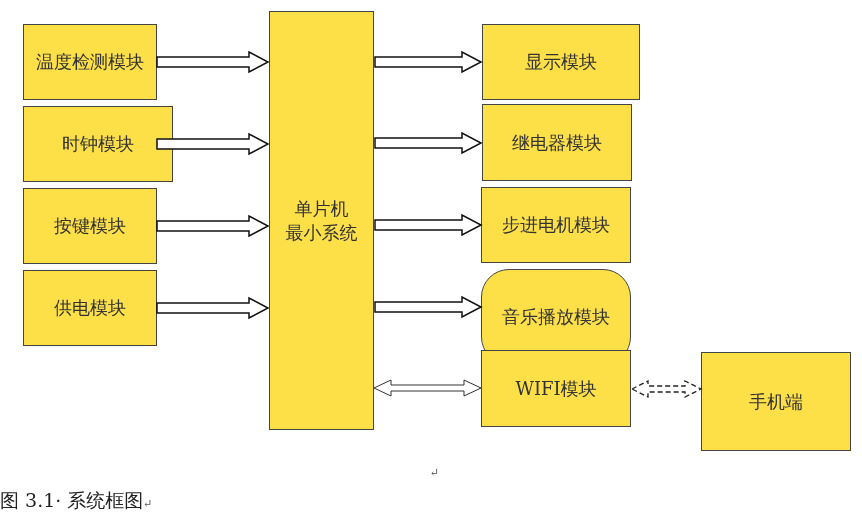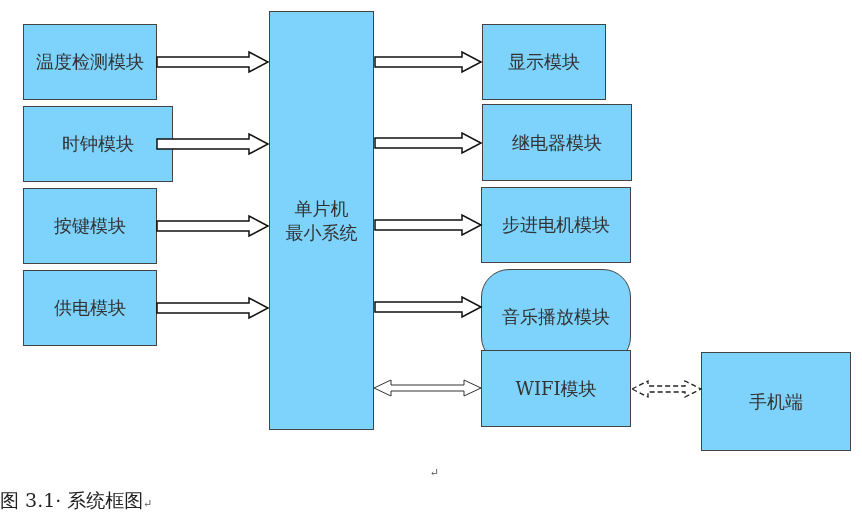--- a/index.html
+++ b/index.html
@@ -1,19 +1,19 @@
 <!DOCTYPE html>
 <html><head>
   <meta charset="utf-8">
   <style>
     html, body { margin: 0; padding: 0; background: #ffffff; }
     body { width: 862px; height: 521px; position: relative; overflow: hidden;
            font-family: "DejaVu Serif", "Liberation Serif", serif; color: #222; }
     .box { position: absolute; box-sizing: border-box; border: 1.3px solid #444;
-           background: #7dd3fc; display: flex; align-items: center; justify-content: center;
+           background: #fde047; display: flex; align-items: center; justify-content: center;
            font-size: 18px; color: #333; text-align: center; line-height: 24px; }
     #arrows { position: absolute; left: 0; top: 0; }
     .caption { position: absolute; left: 0; width: 862px; top: 488px; text-align: left;
                font-size: 19px; color: #222; }
     .para-mark { position: absolute; left: 430px; top: 466px; font-size: 11px; color: #555; }
     .para-mark2 { font-size: 11px; color: #555; }
   </style>
 </head>
 <body>
 
@@ -30,21 +30,21 @@
     <span>供电模块</span>
   </div>
 
 <div class="box" style="left:269px;top:11px;width:105px;height:419px;">
   <div>
     <div>单片机</div>
     <div>最小系统</div>
   </div>
 </div>
 
-<div class="box" style="left:482px;top:24px;width:124px;height:76px;">
+<div class="box" style="left:482px;top:24px;width:158px;height:76px;">
     <span>显示模块</span>
   </div>
 <div class="box" style="left:482px;top:104px;width:150px;height:77px;">
     <span>继电器模块</span>
   </div>
 <div class="box" style="left:481px;top:187px;width:150px;height:76px;text-align:right;">
     <span>步进电机模块</span>
   </div>
 <div class="box" style="left:481px;top:269px;width:150px;height:96px;border-radius:28px;">
     <span>音乐播放模块</span>

